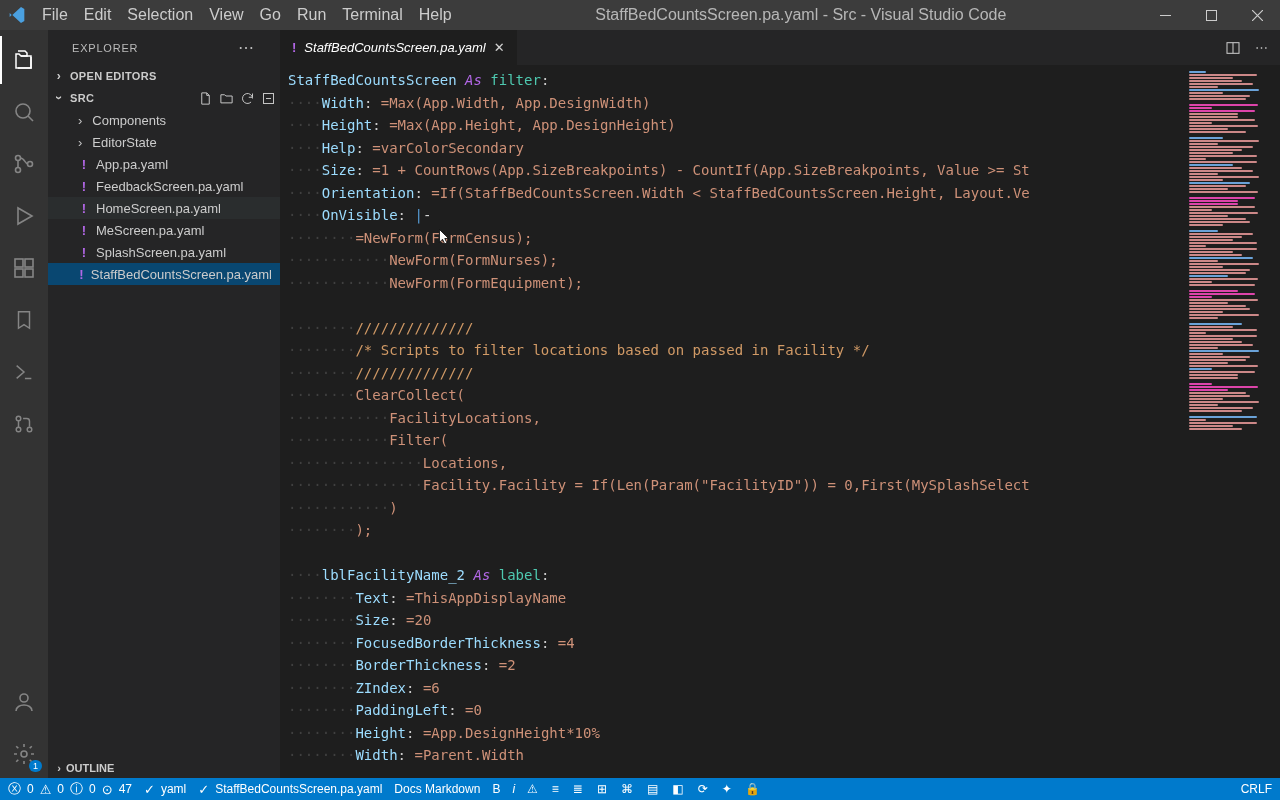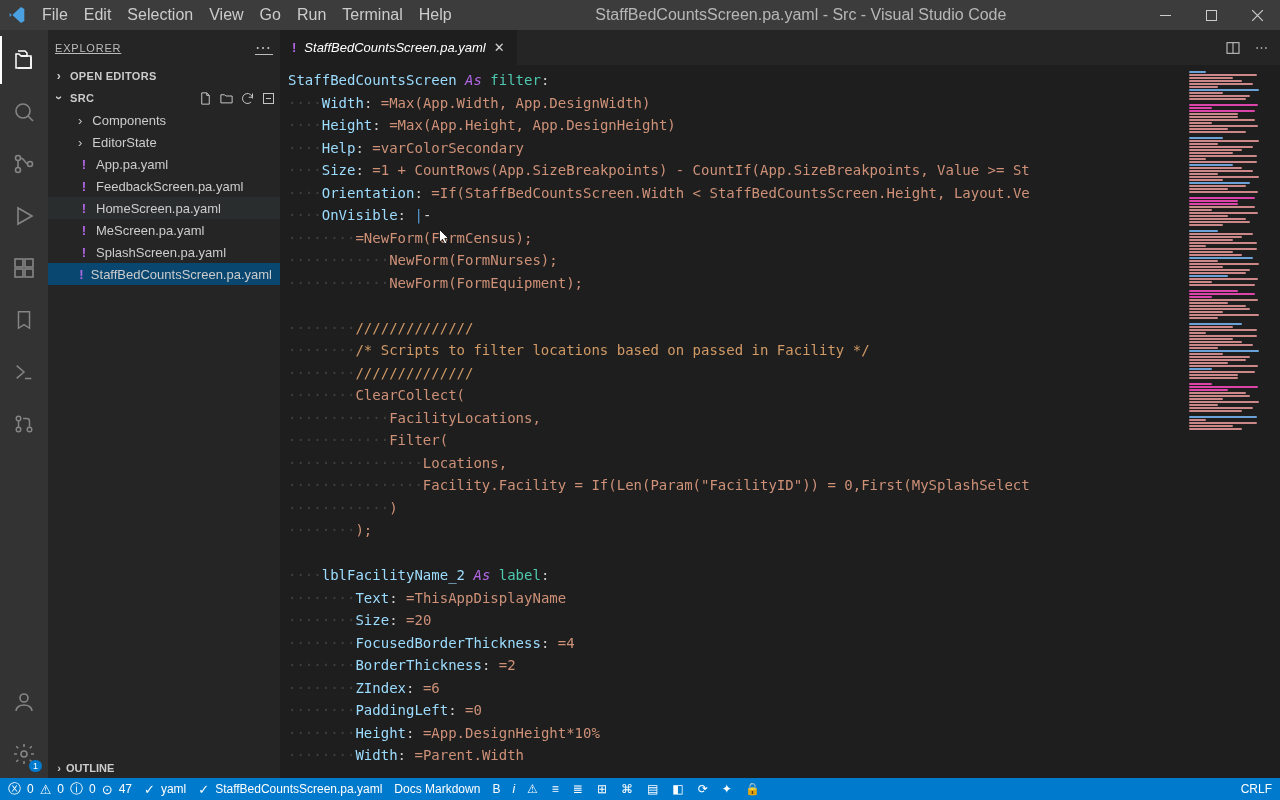--- a/index.html
+++ b/index.html
@@ -34,21 +34,21 @@
   .main { flex:1; display:flex; min-height:0; }
   .activitybar {
     width:48px; background:#333333; display:flex; flex-direction:column; align-items:center; padding-top:6px; justify-content:space-between;
   }
   .activitybar .top, .activitybar .bottom { display:flex; flex-direction:column; align-items:center; gap:4px;}
   .activitybar .item { width:48px; height:48px; display:flex; align-items:center; justify-content:center; color:#858585; position:relative;}
   .activitybar .item.active { color:#fff; }
   .activitybar .item.active::before { content:""; position:absolute; left:0; top:0; bottom:0; width:2px; background:#fff; }
   .activitybar .badge { position:absolute; bottom:6px; right:6px; background:#007acc; color:#fff; border-radius:8px; font-size:9px; padding:0 4px; line-height:12px; min-width:12px; text-align:center;}
   .sidebar { width:232px; background:#252526; display:flex; flex-direction:column; min-width:0;}
-  .sidebar-header { height:35px; display:flex; align-items:center; justify-content:space-between; padding:0 7px; font-size:11px; letter-spacing:.8px; color:#bbbbbb;text-decoration:underline;}
+  .sidebar-header { height:35px; display:flex; align-items:center; justify-content:space-between; padding:0 24px; font-size:11px; letter-spacing:.8px; color:#bbbbbb;}
   .sidebar-header .dots { font-size:16px; letter-spacing:2px;}
   .section-hdr { height:22px; display:flex; align-items:center; gap:4px; padding:0 4px; font-size:11px; font-weight:700; letter-spacing:.3px; color:#cccccc; cursor:default;}
   .section-hdr .chev { width:14px; text-align:center; font-size:12px;}
   .section-hdr .actions { margin-left:auto; display:flex; gap:6px; color:#c5c5c5; font-size:14px;}
   .tree { flex:1; overflow:auto; }
   .tree-row { height:22px; display:flex; align-items:center; gap:6px; padding-left:14px; padding-right:8px; font-size:13px; color:#cccccc; cursor:default; position:relative;}
   .tree-row.indent1 { padding-left:30px;}
   .tree-row.folder::before { content:"›"; transform:rotate(0); color:#c5c5c5; margin-right:4px;}
   .tree-row .yaml-ico { color:#b267e6; font-weight:700; width:12px; text-align:center;}
   .tree-row.hover { background:#2a2d2e;}

